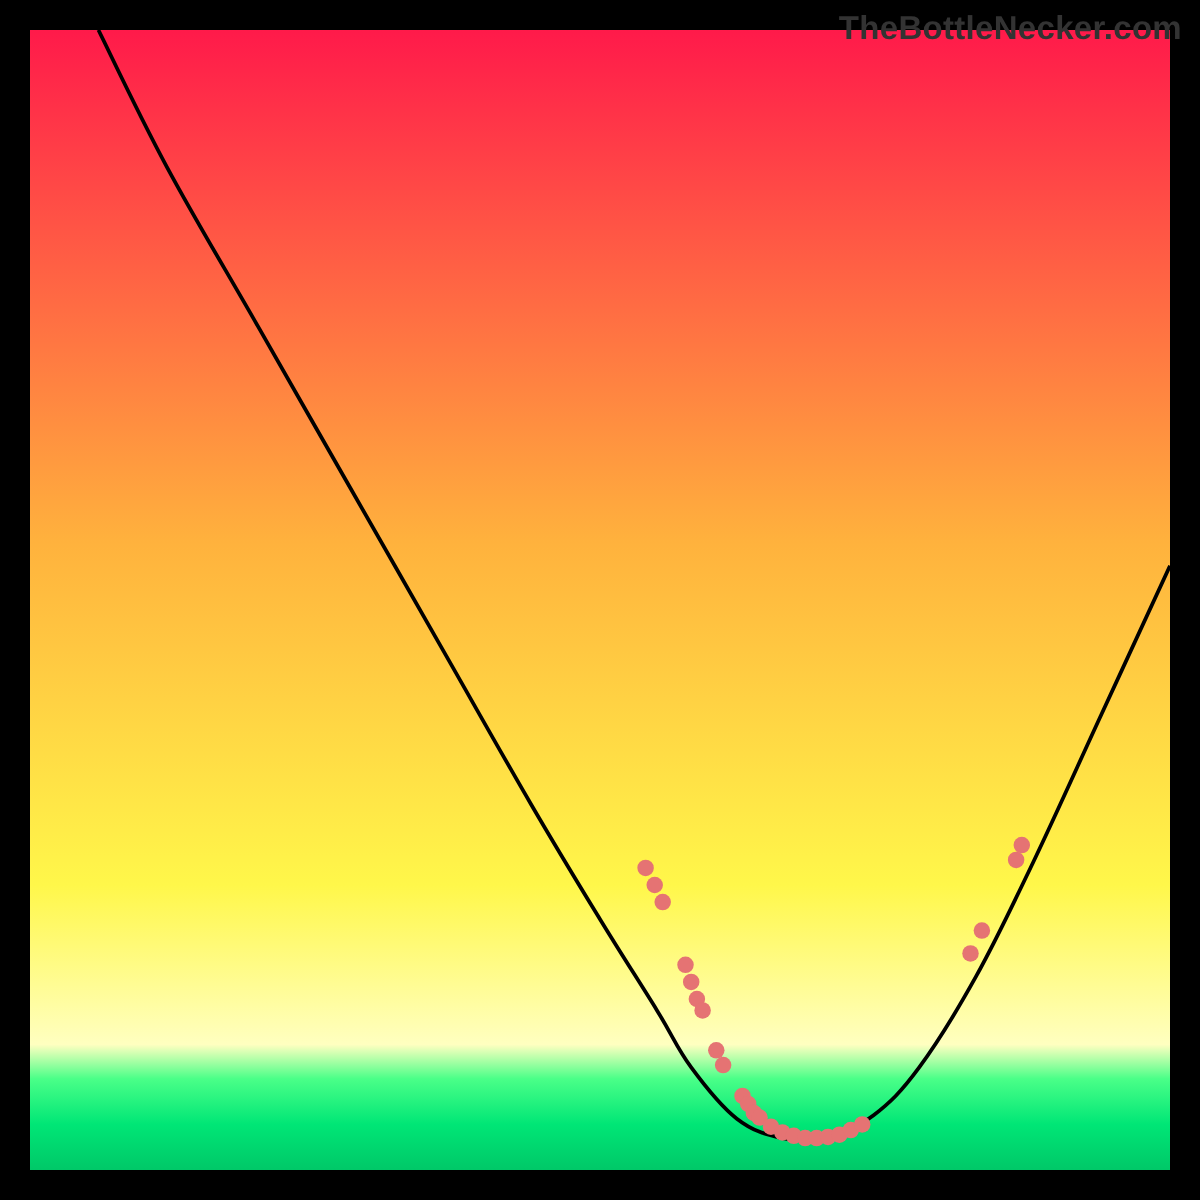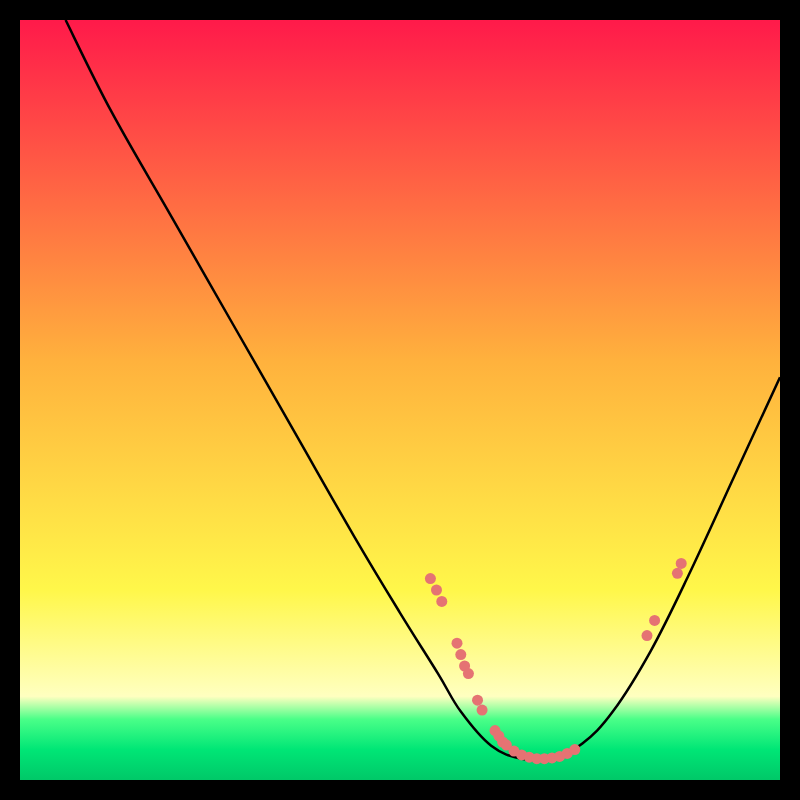--- a/index.html
+++ b/index.html
@@ -39,20 +39,21 @@
     left: 0; top: 0;
     width: 760px;
     height: 760px;
     display: block;
   }
 </style>
 </head>
 <body>
 
 <div class="container">
+  <div class="watermark">TheBottleNecker.com</div>
 
   <div class="plot-frame">
     <svg class="plot" viewBox="0 0 760 760" preserveAspectRatio="none">
       <defs>
         <linearGradient id="bg-grad" x1="0" y1="0" x2="0" y2="1">
         <stop offset="0%" stop-color="#ff1a4a"></stop>
             <stop offset="45%" stop-color="#ffb23d"></stop>
             <stop offset="75%" stop-color="#fff74a"></stop>
             <stop offset="89%" stop-color="#ffffc0"></stop>
             <stop offset="92%" stop-color="#4aff88"></stop>

